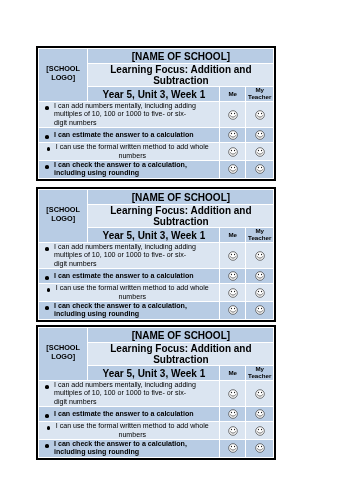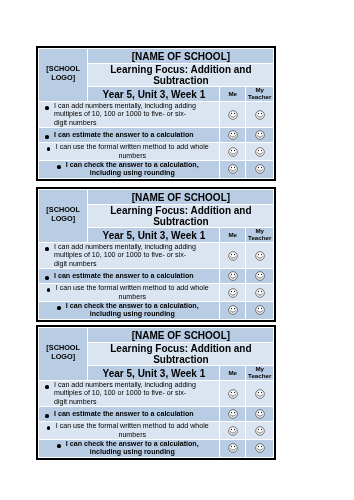--- a/index.html
+++ b/index.html
@@ -22,21 +22,21 @@
   
   .bul i{position:absolute;left:0.2px;top:-2.25px;width:3.7px;height:3.7px;border-radius:50%;background:#000;display:block;}
   .smile{text-align:center;line-height:0;}
   tr{height:0;}
   .r1 td{height:14.1px;}
   .r2 td{height:12.5px;font-weight:bold;}
   .r3 td{height:13.8px;}
   .br1 td{height:25.3px;margin-top:30px;}
   .br2 td{height:14.0px;}
   .br3 td{height:16.6px;text-align:center;}
-  .br4 td{height:17.2px;text-align:center;}
+  .br4 td{height:17.2px;}
 </style>
 </head>
 <body>
 
 <div id="root">
     <div class="sheet" style="top:45.9px">
       <table>
         <colgroup>
           <col style="width:49.4px">
           <col style="width:132.1px">

